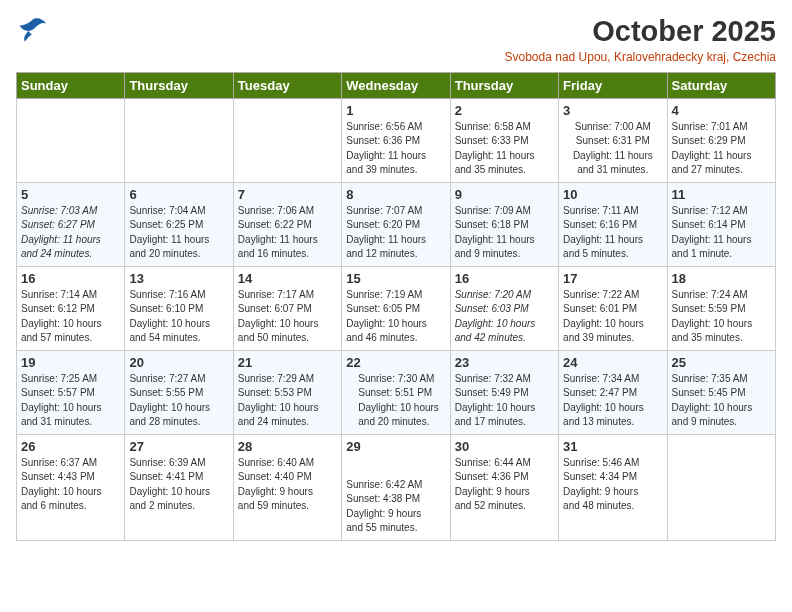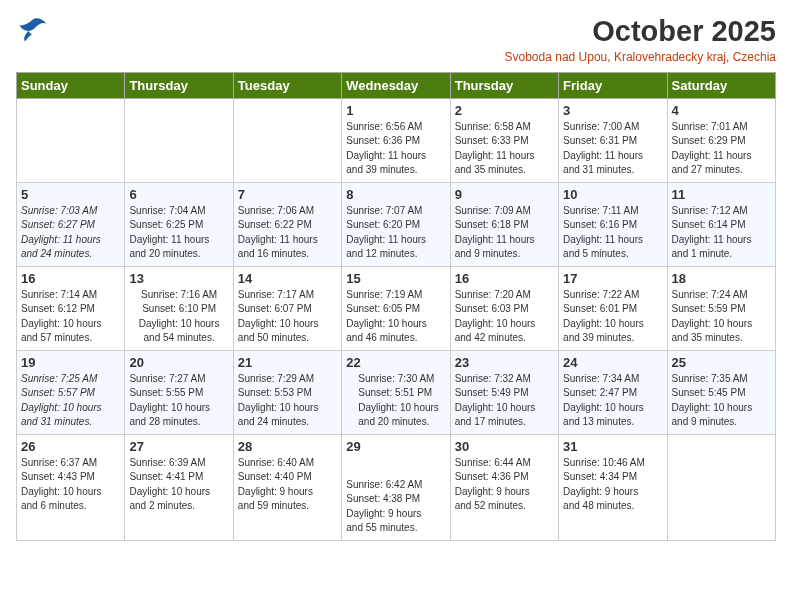--- a/index.html
+++ b/index.html
@@ -135,21 +135,21 @@
         </td>
         <td>
           <span class="day-num">2</span>
           <div class="day-info" style="white-space: pre-line;">Sunrise: 6:58 AM
 Sunset: 6:33 PM
 Daylight: 11 hours
 and 35 minutes.</div>
         </td>
         <td>
           <span class="day-num">3</span>
-          <div class="day-info" style="white-space: pre-line;">Sunrise: 7:00 AM
+          <div class="day-info" style="white-space: pre-line; text-align: center;">Sunrise: 7:00 AM
 Sunset: 6:31 PM
 Daylight: 11 hours
 and 31 minutes.</div>
         </td>
         <td>
           <span class="day-num">4</span>
           <div class="day-info" style="white-space: pre-line;">Sunrise: 7:01 AM
 Sunset: 6:29 PM
 Daylight: 11 hours
 and 27 minutes.</div>
@@ -209,42 +209,42 @@
       <tr>
         <td>
           <span class="day-num">16</span>
           <div class="day-info" style="white-space: pre-line;">Sunrise: 7:14 AM
 Sunset: 6:12 PM
 Daylight: 10 hours
 and 57 minutes.</div>
         </td>
         <td>
           <span class="day-num">13</span>
-          <div class="day-info" style="white-space: pre-line; text-align: center;">Sunrise: 7:16 AM
+          <div class="day-info" style="white-space: pre-line;">Sunrise: 7:16 AM
 Sunset: 6:10 PM
 Daylight: 10 hours
 and 54 minutes.</div>
         </td>
         <td>
           <span class="day-num">14</span>
           <div class="day-info" style="white-space: pre-line;">Sunrise: 7:17 AM
 Sunset: 6:07 PM
 Daylight: 10 hours
 and 50 minutes.</div>
         </td>
         <td>
           <span class="day-num">15</span>
           <div class="day-info" style="white-space: pre-line;">Sunrise: 7:19 AM
 Sunset: 6:05 PM
 Daylight: 10 hours
 and 46 minutes.</div>
         </td>
         <td>
           <span class="day-num">16</span>
-          <div class="day-info" style="white-space: pre-line;">Sunrise: 7:20 AM
+          <div class="day-info" style="white-space: pre-line; font-style: italic;">Sunrise: 7:20 AM
 Sunset: 6:03 PM
 Daylight: 10 hours
 and 42 minutes.</div>
         </td>
         <td>
           <span class="day-num">17</span>
           <div class="day-info" style="white-space: pre-line;">Sunrise: 7:22 AM
 Sunset: 6:01 PM
 Daylight: 10 hours
 and 39 minutes.</div>
@@ -253,21 +253,21 @@
           <span class="day-num">18</span>
           <div class="day-info" style="white-space: pre-line;">Sunrise: 7:24 AM
 Sunset: 5:59 PM
 Daylight: 10 hours
 and 35 minutes.</div>
         </td>
       </tr>
       <tr>
         <td>
           <span class="day-num">19</span>
-          <div class="day-info" style="white-space: pre-line; font-style: italic;">Sunrise: 7:25 AM
+          <div class="day-info" style="white-space: pre-line;">Sunrise: 7:25 AM
 Sunset: 5:57 PM
 Daylight: 10 hours
 and 31 minutes.</div>
         </td>
         <td>
           <span class="day-num">20</span>
           <div class="day-info" style="white-space: pre-line;">Sunrise: 7:27 AM
 Sunset: 5:55 PM
 Daylight: 10 hours
 and 28 minutes.</div>
@@ -339,21 +339,21 @@
         </td>
         <td>
           <span class="day-num">30</span>
           <div class="day-info" style="white-space: pre-line;">Sunrise: 6:44 AM
 Sunset: 4:36 PM
 Daylight: 9 hours
 and 52 minutes.</div>
         </td>
         <td>
           <span class="day-num">31</span>
-          <div class="day-info" style="white-space: pre-line;">Sunrise: 10:46 AM
+          <div class="day-info" style="white-space: pre-line;">Sunrise: 5:46 AM
 Sunset: 4:34 PM
 Daylight: 9 hours
 and 48 minutes.</div>
         </td>
         <td class="empty"></td>
       </tr>
     </tbody>
 </table>
 
 </body></html>

